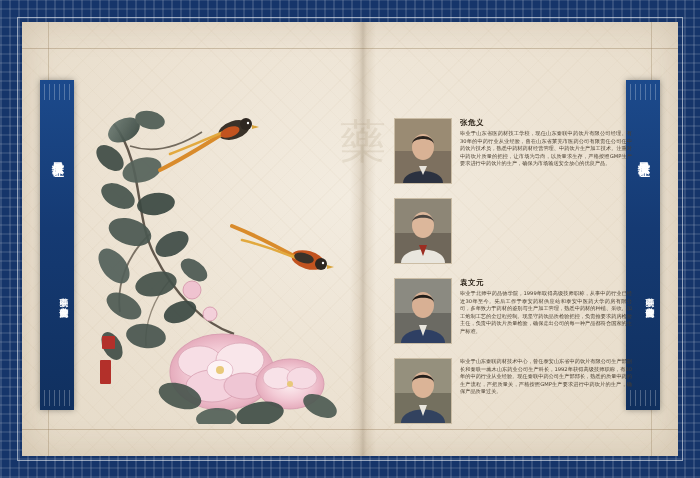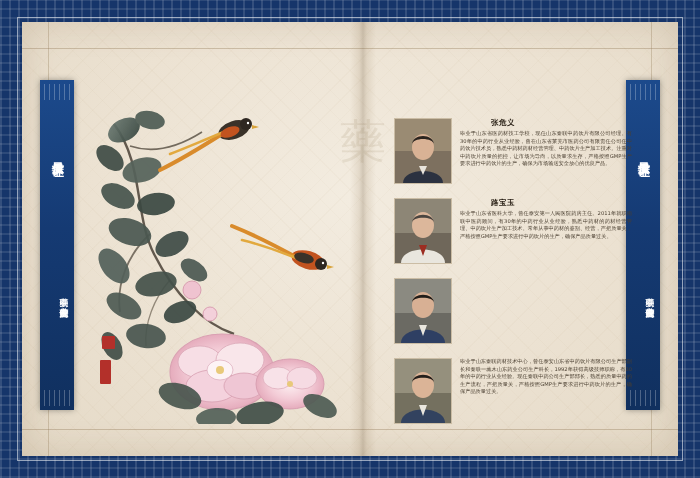--- a/index.html
+++ b/index.html
@@ -122,21 +122,20 @@
   }
   .photo{
     position:absolute;left:0;top:0;width:56px;height:64px;
     border:1px solid #cbbda5;background:#8d7f6e;overflow:hidden;
   }
   .ph-svg{position:absolute;left:0;top:0;}
   .p-body{position:absolute;left:66px;top:0;right:0;}
   .p-name{
     font-size:7.5px;color:#2b2217;font-weight:bold;margin-bottom:2px;
     letter-spacing:.5px;
-    margin-left:31px;
   }
   .p-text{
     font-size:5.2px;line-height:7.6px;color:#4a3f31;text-align:justify;
   }
 </style>
 </head>
 <body>
 
 <div class="page">
 
@@ -282,37 +281,37 @@
         <div class="photo">
           <svg class="ph-svg" width="56" height="64" viewBox="0 0 56 64">
             <rect width="56" height="64" fill="#6f675a"></rect>
             <rect x="0" y="0" width="56" height="34" fill="#8d8676"></rect>
             <ellipse cx="28" cy="26" rx="11" ry="13" fill="#dcb79b"></ellipse>
             <path d="M17,24 C17,13 39,13 39,24 C39,17 17,17 17,24Z" fill="#4a4540"></path>
             <path d="M6,64 C6,46 50,46 50,64Z" fill="#e9e6de"></path>
             <path d="M24,46 L28,57 L32,46 Z" fill="#9c2d22"></path>
           </svg>
         </div>
-        <div class="p-body">
-          <div class="p-name">路宝玉</div>
-          <div class="p-text">毕业于山东省医科大学，曾任泰安第一人民医院药房主任。2011年就职南联中医药顾问，有30年的中药行业从业经验，熟悉中药材的药材经营管理、中药饮片生产加工技术。常年从事中药材的鉴别、经营，严把质量关，严格按照GMP生产要求进行中药饮片的生产，确保产品质量过关。</div>
-        </div>
       </div>
 
       <div class="profile">
         <div class="photo">
           <svg class="ph-svg" width="56" height="64" viewBox="0 0 56 64">
             <rect width="56" height="64" fill="#6b6a63"></rect>
             <rect x="0" y="0" width="56" height="34" fill="#8b8a81"></rect>
             <ellipse cx="28" cy="26" rx="11" ry="13" fill="#d8b094"></ellipse>
             <path d="M17,24 C17,13 39,13 39,24 C39,17 17,17 17,24Z" fill="#211d19"></path>
             <path d="M6,64 C6,46 50,46 50,64Z" fill="#2e3f63"></path>
             <path d="M24,46 L28,57 L32,46 Z" fill="#e9e6de"></path>
           </svg>
         </div>
+        <div class="p-body">
+          <div class="p-name">袁文元</div>
+          <div class="p-text">毕业于北师中药品德学院，1999年取得高级技师职称，从事中药行业已经近30年至今。先后工作于泰安药材供应站和泰安中医药大学药房有限公司，多年致力于药材的鉴别与生产加工管理，熟悉中药材的种植、采收、加工炮制工艺的全过程控制。现坚守药饮品质检验把控，负责推要求药房检验主任，负责中药饮片质量检验，确保走出公司的每一种产品都符合国家的生产标准。</div>
+        </div>
       </div>
 
       <div class="profile">
         <div class="photo">
           <svg class="ph-svg" width="56" height="64" viewBox="0 0 56 64">
             <rect width="56" height="64" fill="#74705f"></rect>
             <rect x="0" y="0" width="56" height="34" fill="#95907d"></rect>
             <ellipse cx="28" cy="26" rx="11" ry="13" fill="#dbb497"></ellipse>
             <path d="M17,24 C17,13 39,13 39,24 C39,17 17,17 17,24Z" fill="#241f1b"></path>
             <path d="M6,64 C6,46 50,46 50,64Z" fill="#32425f"></path>

